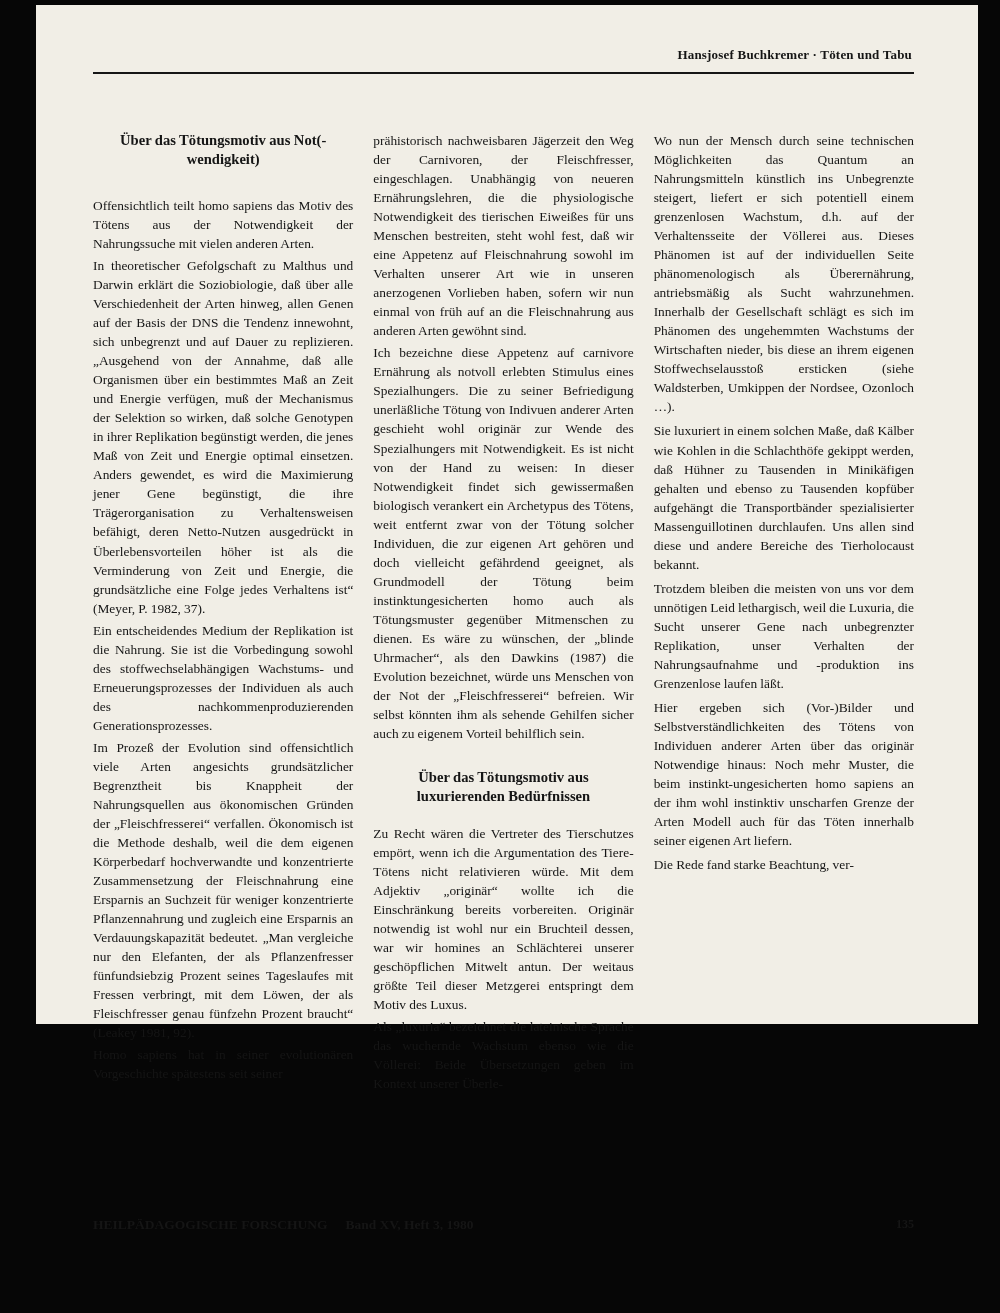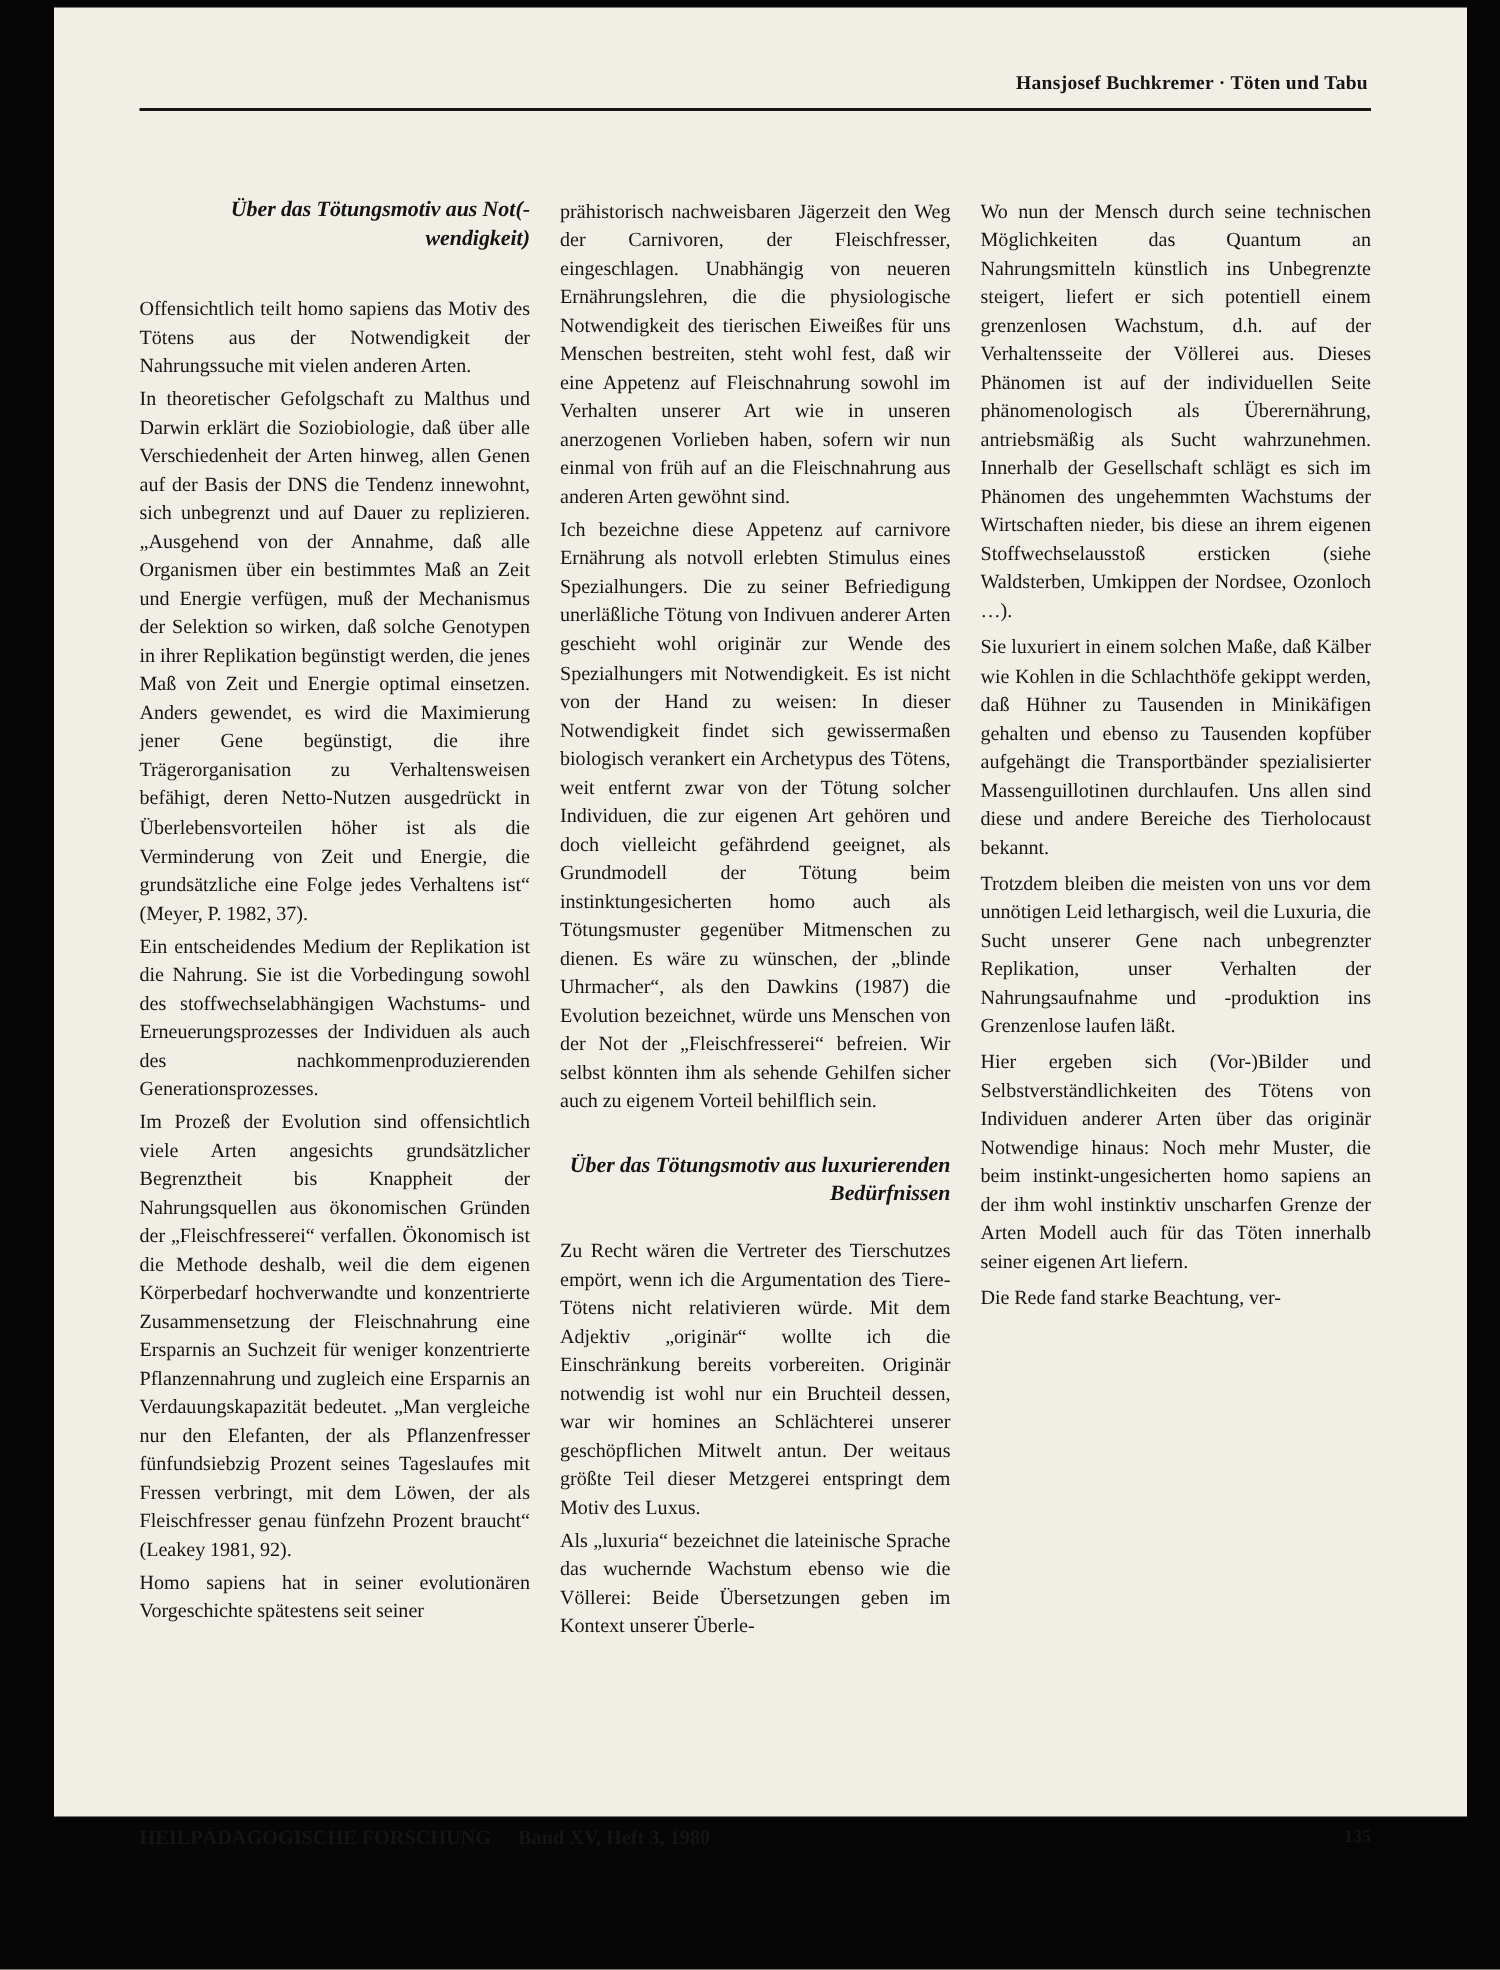--- a/index.html
+++ b/index.html
@@ -12,21 +12,21 @@
     position: relative;
     background: #060606;
     font-family: "Liberation Serif", serif;
     overflow: hidden;
   }
   .page {
     position: absolute;
     left: 36px;
     top: 5px;
     width: 942px;
-    height: 1206px;
+    height: 1019px;
     background: #f1eee6;
     color: #151515;
   }
   .running-header {
     position: absolute;
     top: 42px;
     right: 66px;
     font-size: 13px;
     font-weight: bold;
     letter-spacing: 0.2px;
@@ -51,26 +51,25 @@
   .col {
     flex: 1 1 0;
     font-size: 13.4px;
     line-height: 1.42;
     text-align: justify;
     hyphens: auto;
     -webkit-hyphens: auto;
     word-spacing: -0.2px;
   }
   .heading {
-    font-style: italic;
     font-weight: bold;
     font-size: 14.6px;
     line-height: 1.3;
     margin: 0 0 27px 0;
-    text-align: right;
+    text-align: center;
     hyphens: none;
   }
   .heading.mid {
     margin: 25px 0 18px 0;
   }
   p.para {
     margin: 0 0 3px 0;
   }
   .col3 p.para {
     margin: 0 0 5px 0;

